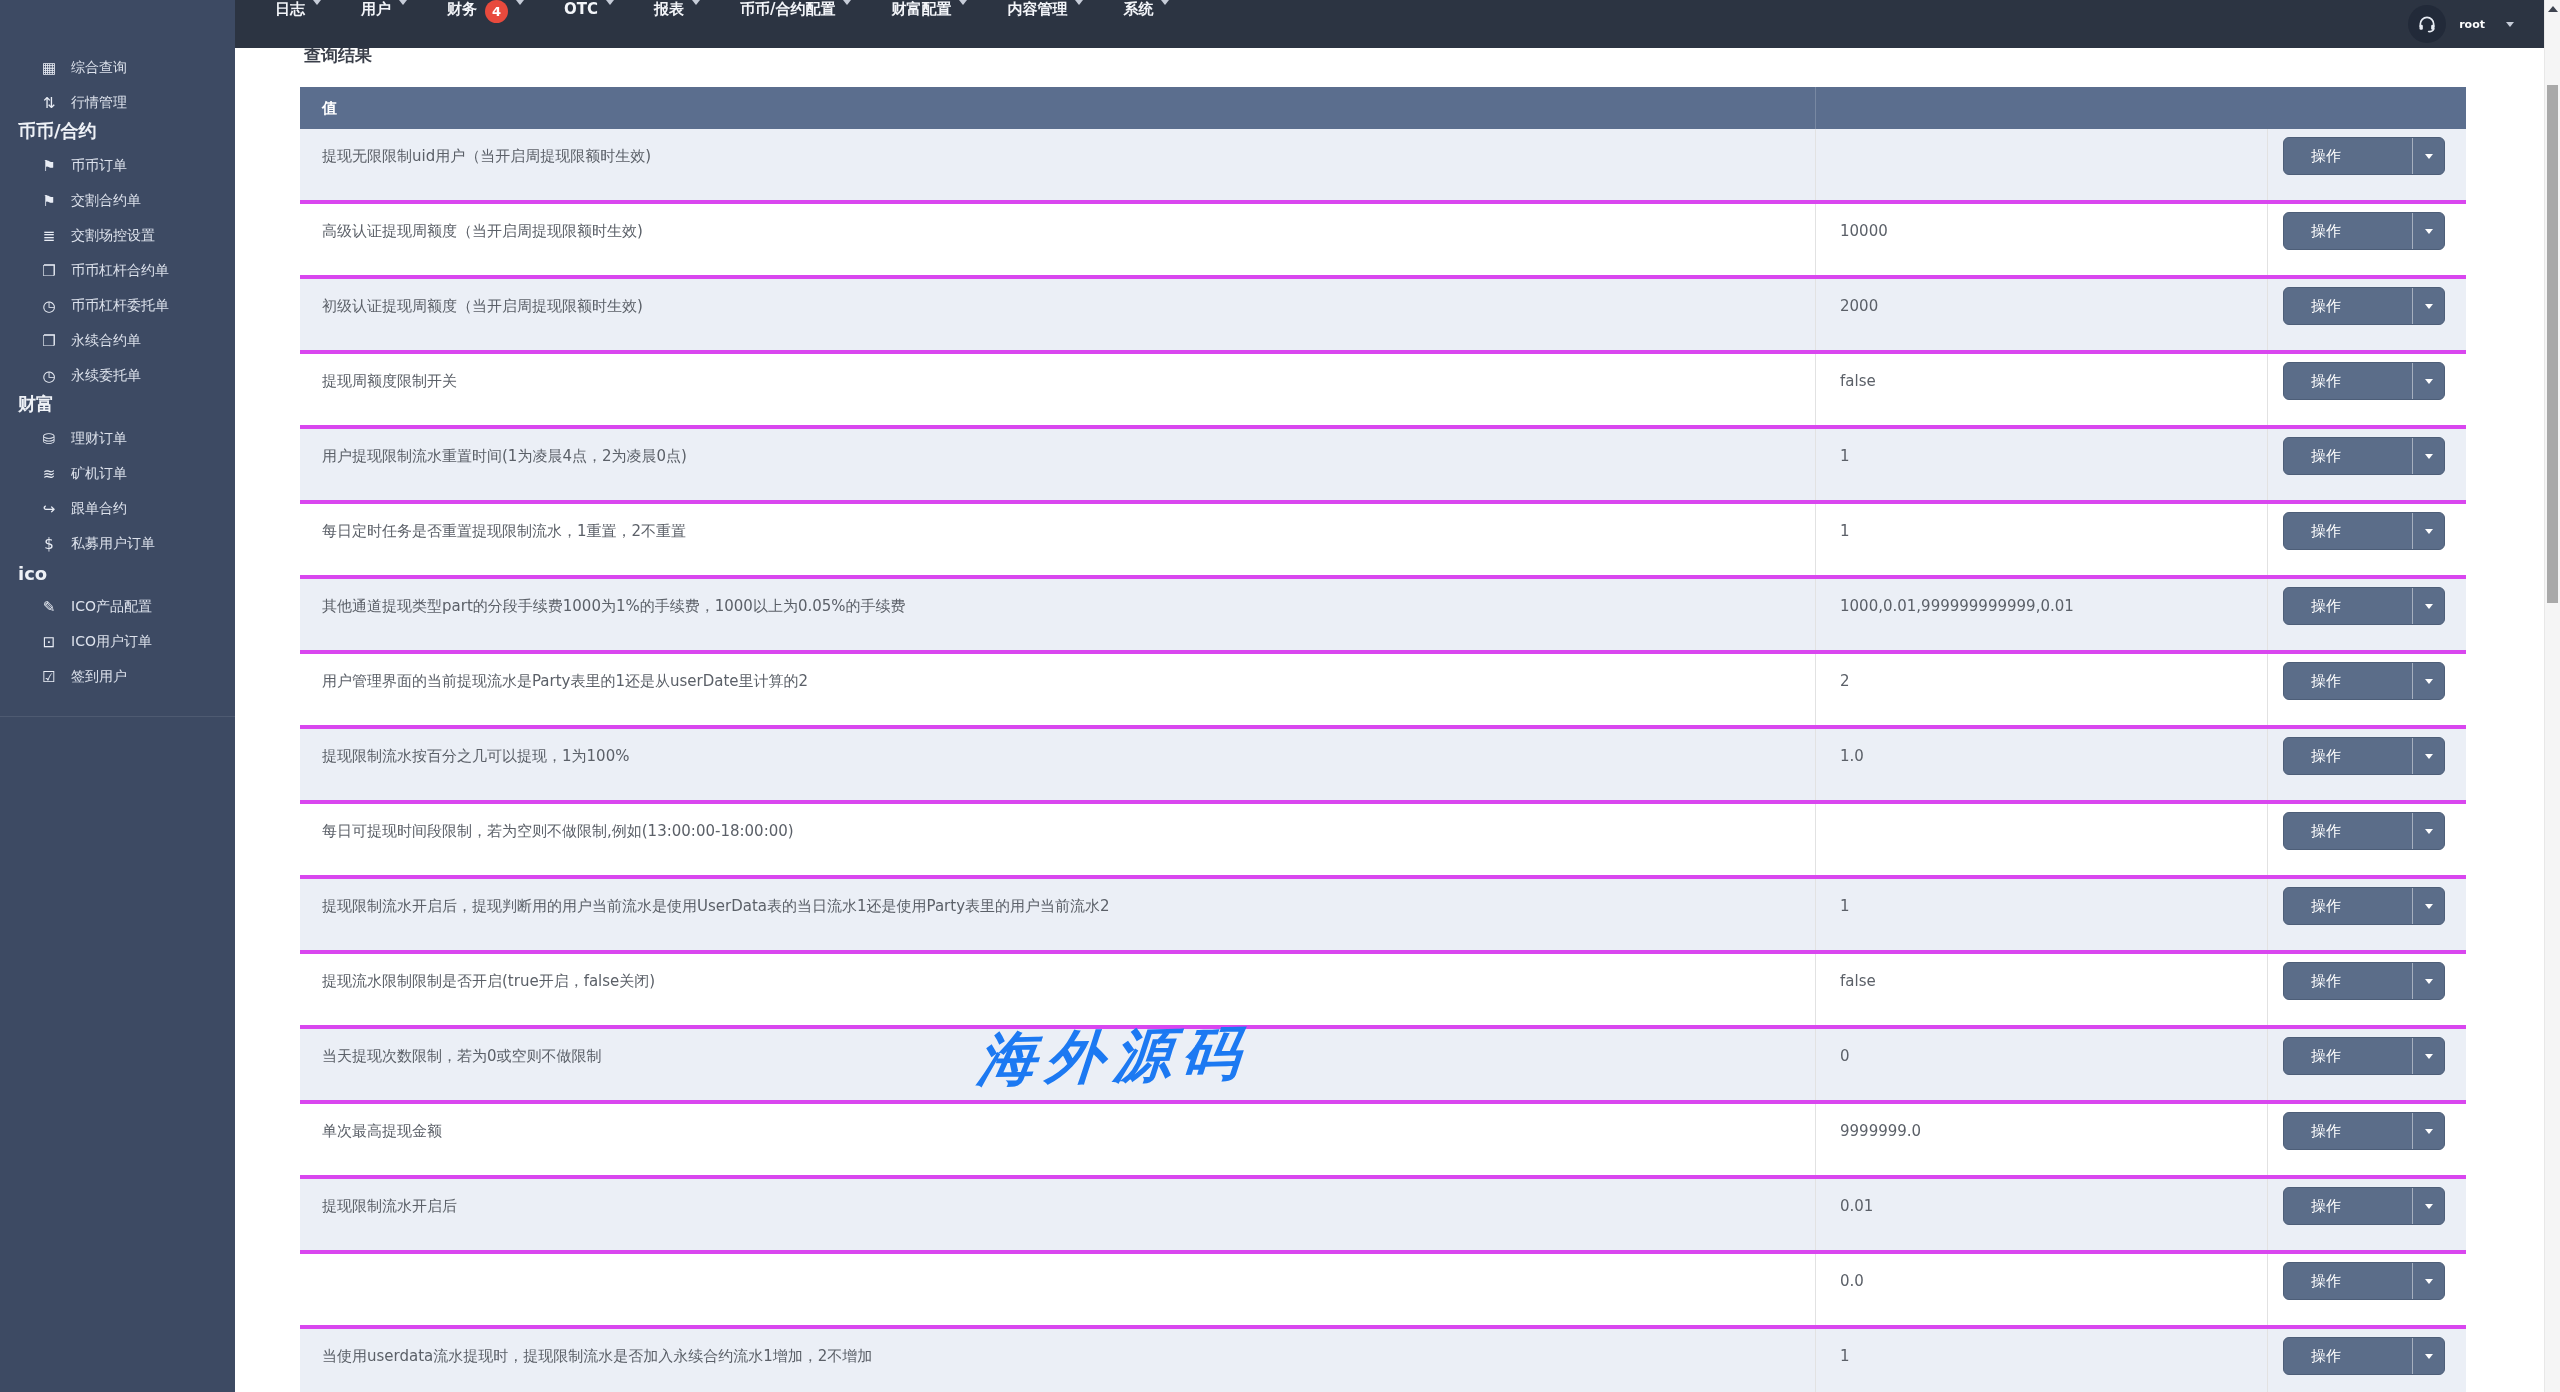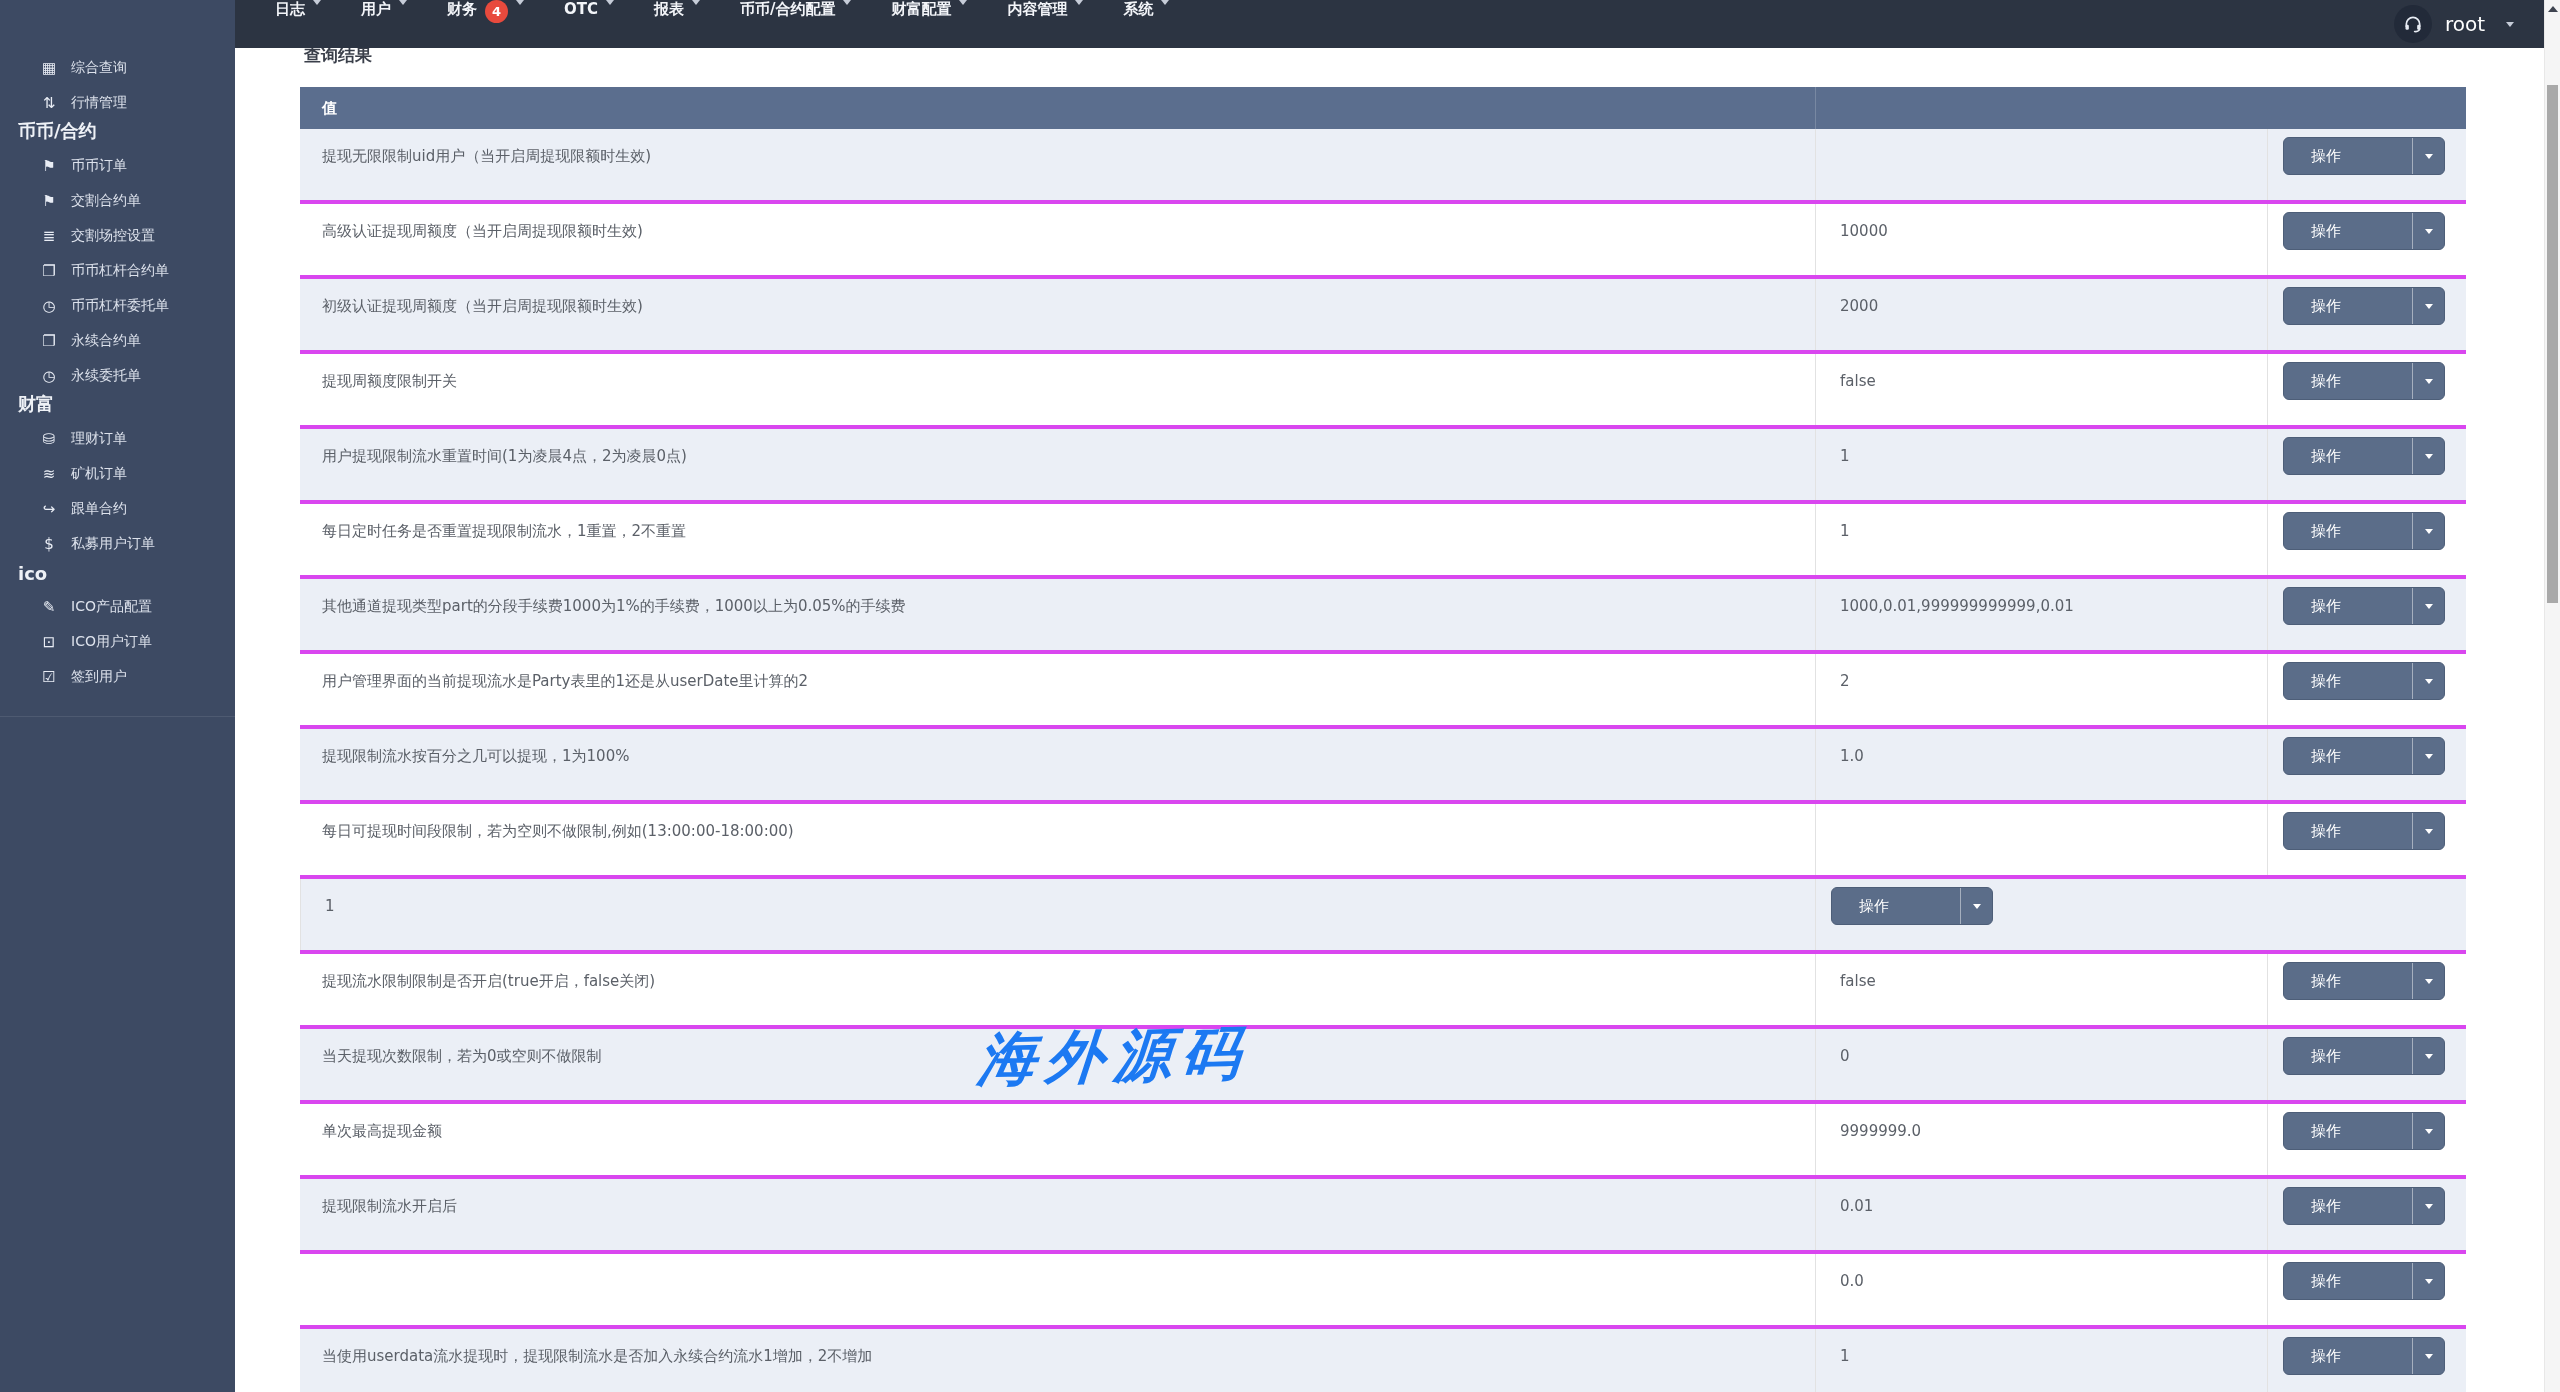--- a/index.html
+++ b/index.html
@@ -20,21 +20,21 @@
   .nav-item{display:flex;padding:0 20px;height:100%;cursor:pointer;
     color:#f3f5f9;font-weight:bold;font-size:15px;}
   .nav-badge{background:var(--badge-bg);color:#fff;font-size:13px;font-weight:bold;
     min-width:23px;height:23px;border-radius:12px;display:flex;align-items:center;
     justify-content:center;margin-left:8px;padding:0 4px;}
   .caret{width:0;height:0;border-left:4px solid transparent;border-right:4px solid transparent;
     border-top:5px solid #c6ccd8;margin-left:8px;flex:none;}
   .nav-right{margin-left:auto;display:flex;align-items:center;gap:13px;padding-right:30px;}
   .support-chip{width:38px;height:38px;border-radius:50%;background:#222a39;
     display:flex;align-items:center;justify-content:center;cursor:pointer;}
-  .username{color:#fff;font-weight:normal;font-size:20px;}
+  .username{color:#fff;font-weight:bold;font-size:11px;}
   
   .sidebar{position:fixed;left:0;top:0;bottom:0;width:235px;background:var(--sidebar-bg);z-index:40;}
   .side-menu{padding-top:50px;}
   .side-item{height:35px;display:flex;align-items:center;padding-left:38px;cursor:pointer;
     color:#dde2ec;font-size:14px;white-space:nowrap;}
   .side-icon{width:22px;margin-right:11px;font-size:15px;color:#e9edf5;text-align:center;flex:none;}
   .side-section{height:28px;display:flex;align-items:flex-end;padding-left:18px;padding-bottom:5px;
     color:#eef1f6;font-size:18px;font-weight:bold;}
   .side-divider{margin-top:22px;border-top:1px solid rgba(255,255,255,0.09);}
   
@@ -368,20 +368,21 @@
       <div class="btn-group">
         <button class="btn-main">操作</button>
         <button class="btn-caret">
           <span class="caret"></span>
         </button>
       </div>
     </div>
   </div>
 
   <div class="trow alt">
+    <div class="cell name">提现限制流水开启后，提现判断用的用户当前流水是使用UserData表的当日流水1还是使用Party表里的用户当前流水2</div>
     <div class="cell value">1</div>
     <div class="cell actions">
       <div class="btn-group">
         <button class="btn-main">操作</button>
         <button class="btn-caret">
           <span class="caret"></span>
         </button>
       </div>
     </div>
   </div>

